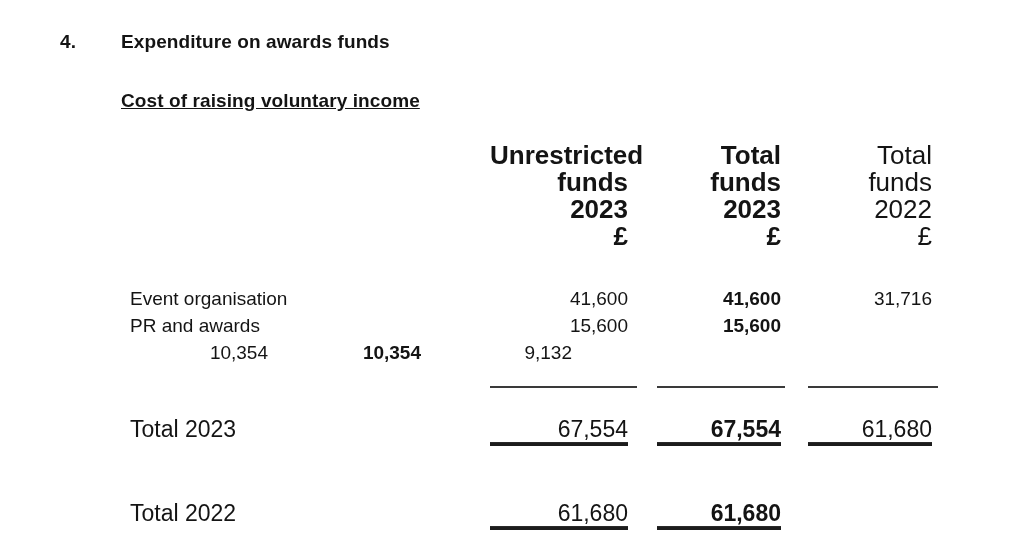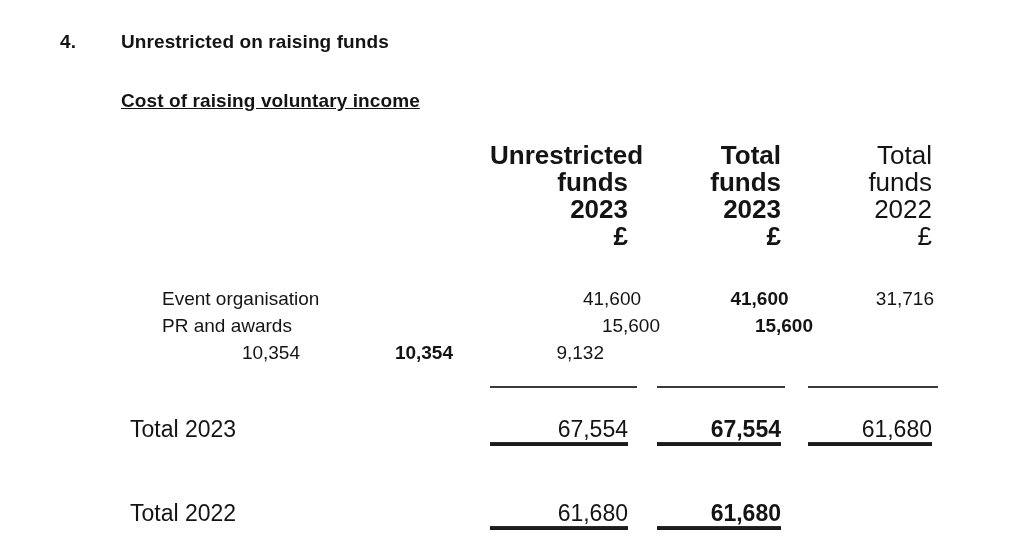--- a/index.html
+++ b/index.html
@@ -46,21 +46,21 @@
   .c1 { width: 147px; text-align: right; padding-right: 9px; }
   .sp1 { width: 20px; }
   .c2 { width: 128px; text-align: right; padding-right: 4px; }
   .sp2 { width: 23px; }
   .c3 { width: 130px; text-align: right; padding-right: 6px; }
 
   .header-row { font-size: 26px; line-height: 27px; }
   .header-row .hline { display: block; }
   .bold { font-weight: 700; }
 
-  .data-rows { margin-top: 35px; font-size: 19px; line-height: 27px; margin-left: 32px; }
+  .data-rows { margin-top: 35px; font-size: 19px; line-height: 27px; }
 
   .rule-row { margin-top: 20px; }
   .rule { border-top: 2px solid #3a3a3a; height: 0; }
   .rule-c1 { width: 147px; }
   .rule-c2 { width: 128px; }
   .rule-c3 { width: 130px; }
 
   .total-row { font-size: 23px; line-height: 22px; }
   .total-row.first  { margin-top: 30px; }
   .total-row.second { margin-top: 56px; }
@@ -71,21 +71,21 @@
     border-bottom: 3px solid #1c1c1c;
   }
 </style>
 </head>
 <body>
 
 <div class="page">
 
   <div class="section-heading">
     <span class="sec-num">4.</span>
-    <span class="sec-title">Unrestricted on raising funds</span>
+    <span class="sec-title">Expenditure on awards funds</span>
   </div>
 
   <div class="subtitle">Cost of raising voluntary income</div>
 
   <div class="table">
 
     <div class="row header-row">
       <div class="c-label"></div>
       <div class="c1 bold">
         <span class="hline">Unrestricted</span>

